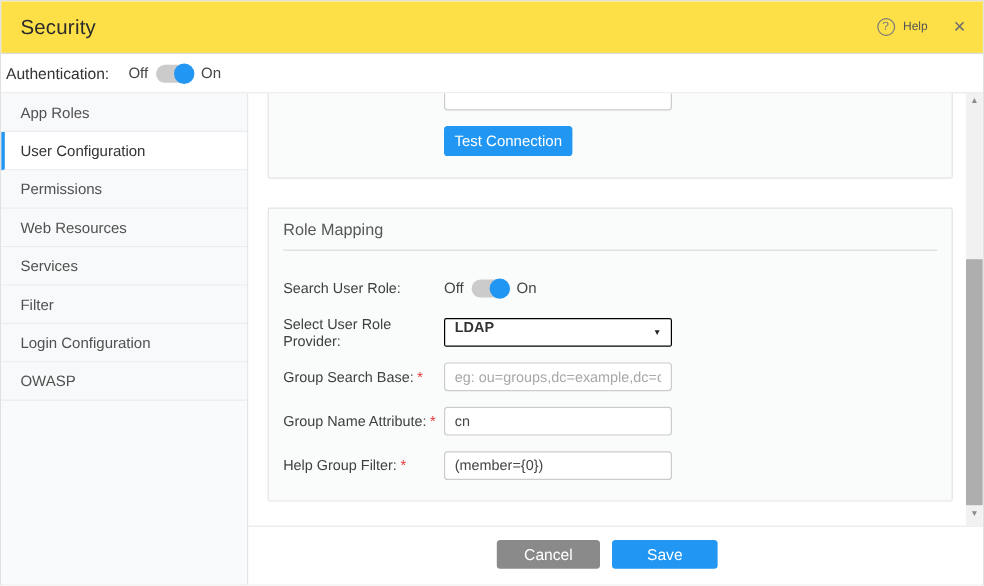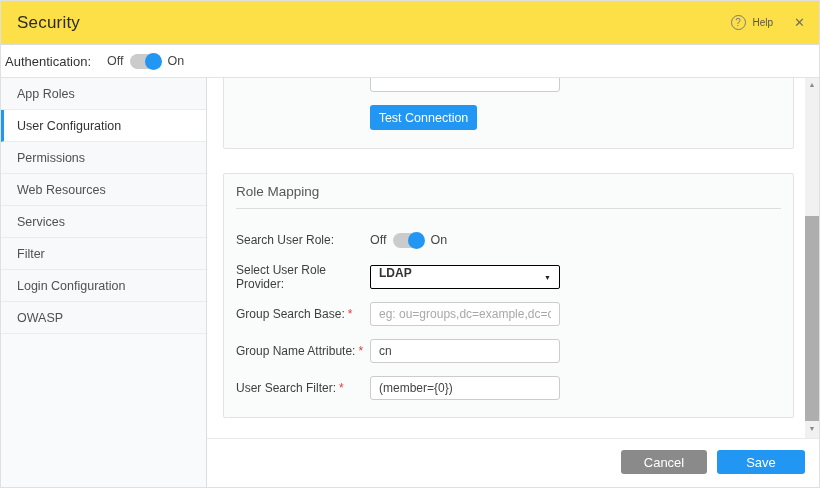--- a/index.html
+++ b/index.html
@@ -115,21 +115,21 @@
   .scroll-arrow.down { bottom:2px; }
   .scroll-thumb {
     position:absolute; left:0; top:138px; width:14px; height:205px;
     background:#aeaeae; cursor:pointer;
   }
 
   
   .footer {
     position:absolute; left:206px; top:437px; width:614px; height:51px;
     background:#fff; border-top:1px solid #e9e9e9;
-    display:flex; justify-content:flex-end; align-items:flex-start;
+    display:flex; justify-content:center; align-items:flex-start;
     padding:11px 16px 0 0; gap:10px;
   }
   .btn {
     height:24px; border:none; border-radius:3px; color:#fff; font-size:13px;
     cursor:pointer; font-family:inherit;
   }
   .btn-cancel { width:86px; background:#8a8a8a; }
   .btn-save { width:88px; background:#2196f3; }
 </style>
 </head>
@@ -204,21 +204,21 @@
           <span class="form-label"><span>Group Search Base:</span><span class="req">*</span></span>
           <input class="text-input" type="text" placeholder="eg: ou=groups,dc=example,dc=com" style="">
         </div>
 
         <div class="form-row">
           <span class="form-label"><span>Group Name Attribute:</span><span class="req">*</span></span>
           <input class="text-input" type="text" value="cn" style="">
         </div>
 
         <div class="form-row">
-          <span class="form-label"><span>User Search Filter:</span><span class="req">*</span></span>
+          <span class="form-label"><span>Help Group Filter:</span><span class="req">*</span></span>
           <input class="text-input" type="text" value="(member={0})" style="">
         </div>
 
       </div>
     </div>
   </div>
 
   <div class="scrollbar">
     <div class="scroll-arrow up">▲</div>
     <div class="scroll-thumb"></div>

